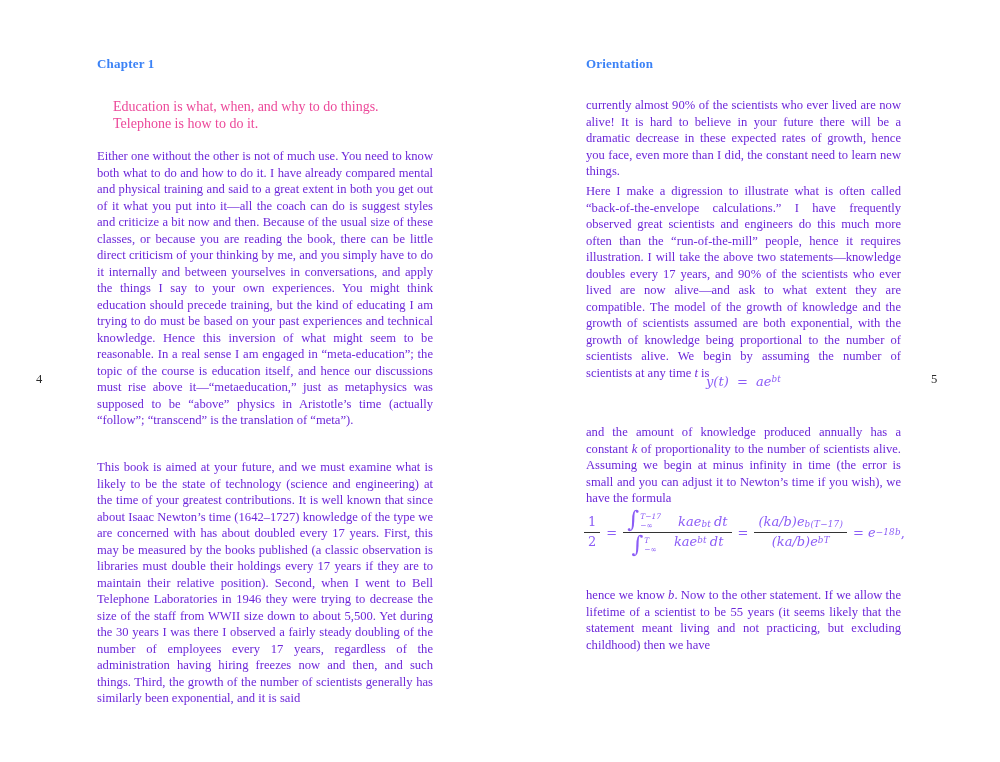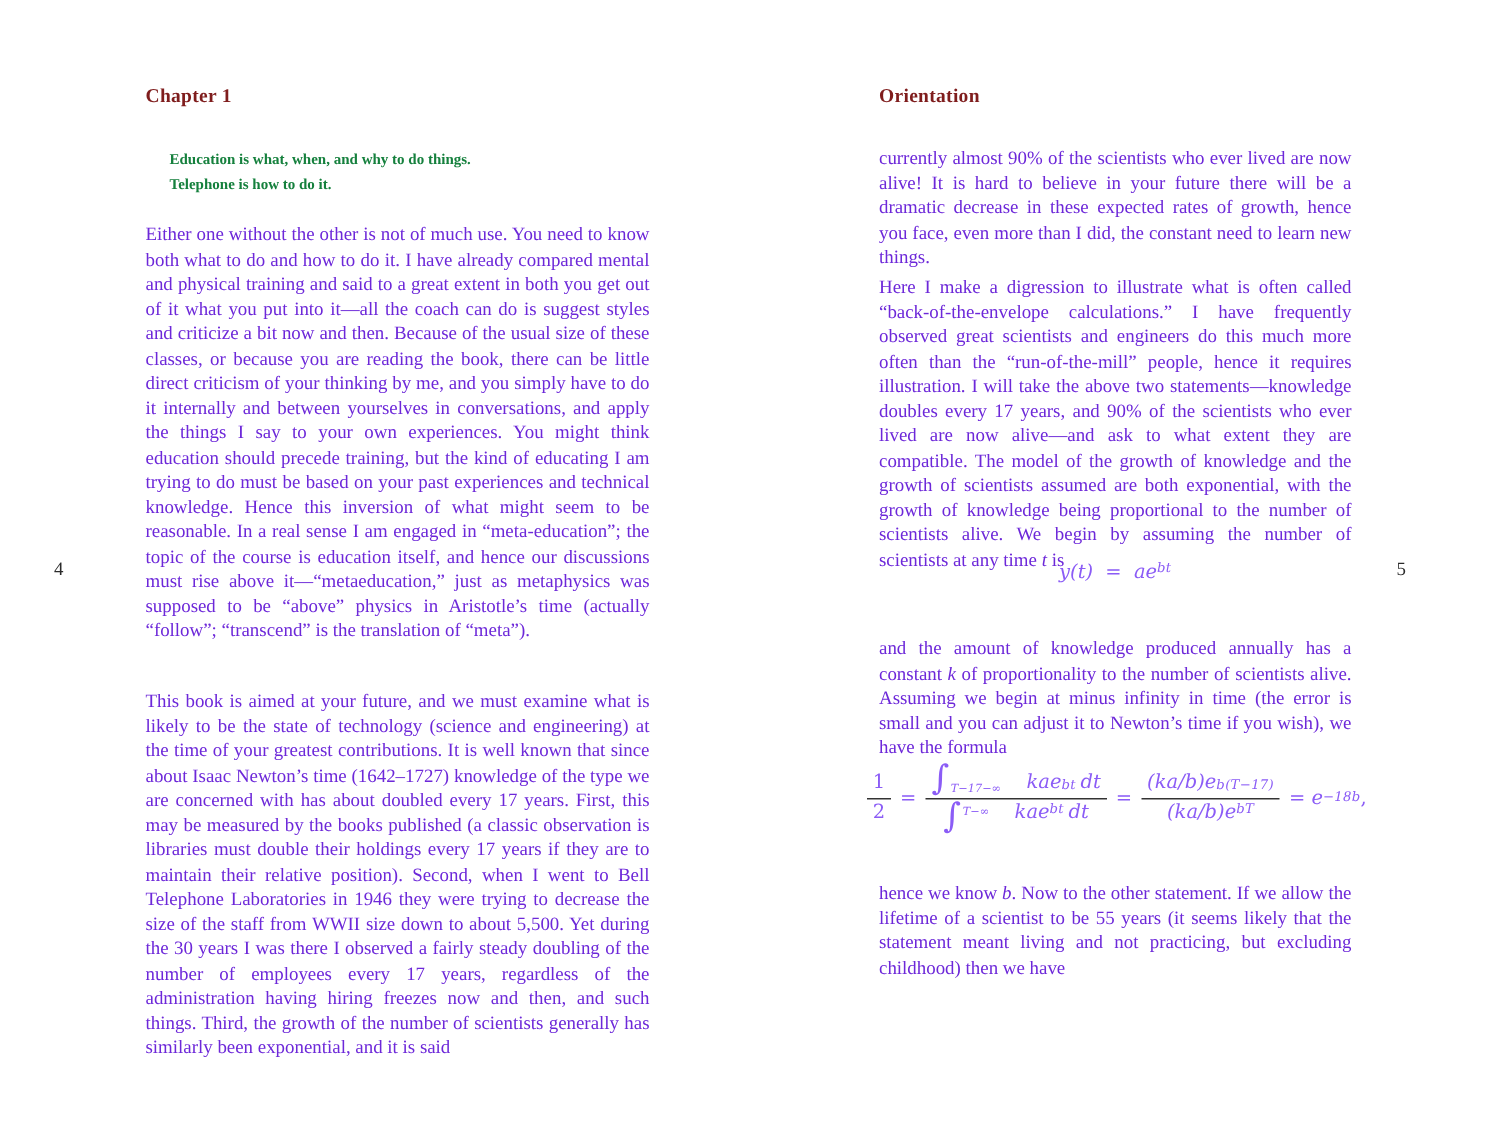--- a/index.html
+++ b/index.html
@@ -9,32 +9,32 @@
     position: relative;
     font-family: "Liberation Serif", serif;
     color: #272727;
     overflow: hidden;
   }
   .abs { position: absolute; }
 
   .running-head {
     font-size: 13px;
     font-weight: bold;
-    color: #7f1d1d;
+    color: #3b82f6;
     letter-spacing: 0.2px;
   }
   #chapter-header { left: 97px; top: 56px; }
   #orientation-header { left: 586px; top: 56px; width: 315px; }
 
   .epigraph {
     left: 113px; top: 98px; width: 320px;
-    font-weight: bold;
-    font-size: 10px;
+    font-weight: normal;
+    font-size: 14px;
     line-height: 17px;
-    color: #15803d;
+    color: #ec4899;
   }
   .epigraph p { margin: 0; }
 
   .para {
     font-size: 12.6px;
     line-height: 16.5px;
     text-align: justify;
     margin: 0;
     color: #6d28d9;
   }
@@ -83,21 +83,21 @@
     display: inline-flex; align-items: flex-start; justify-content: center;
     white-space: nowrap;
   }
   .bigint {
     font-size: 175%;
     line-height: 0.85;
     font-style: italic;
     margin-right: 1px;
   }
   .lims {
-    display: inline-flex; flex-direction: row;
+    display: inline-flex; flex-direction: column;
     font-size: 58%; line-height: 1.25;
     font-style: italic;
     margin-right: 17px;
     transform: translateY(1px);
   }
   .lims .lim-top { align-self: flex-start; }
   .lims .lim-bot { align-self: flex-start; }
   .mspace { display: inline-block; width: 3px; }
 </style>
 </head>

